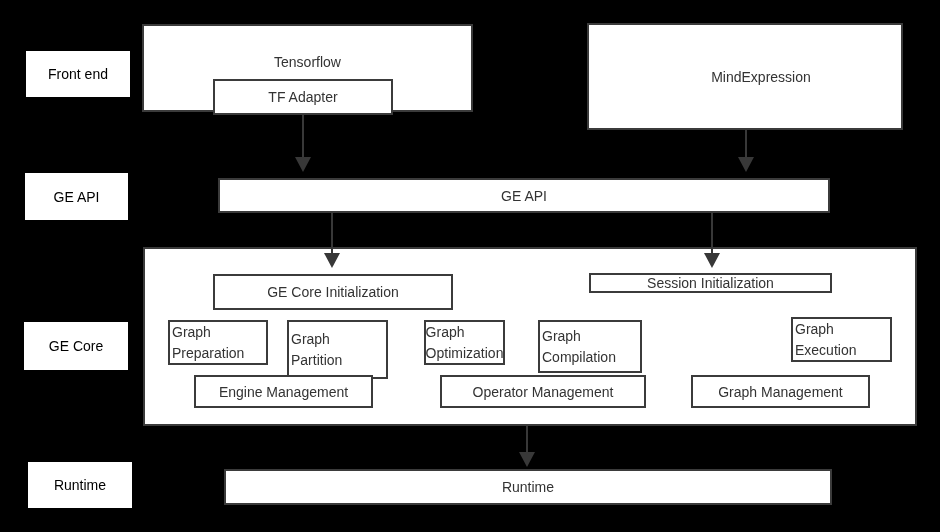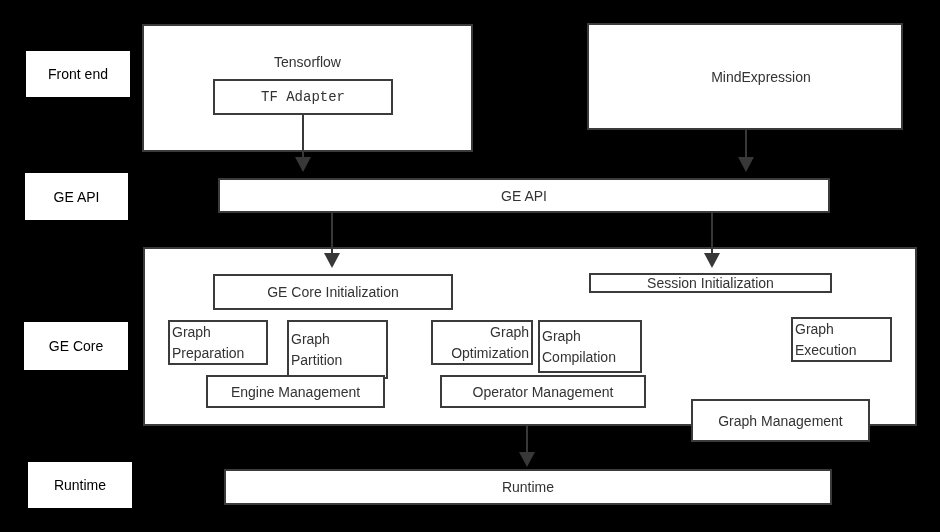--- a/index.html
+++ b/index.html
@@ -77,43 +77,43 @@
 </head>
 <body>
 
 <div class="stage">
 
   <div class="side-label" style="left:26px; top:51px; width:104px; height:46px;">Front end</div>
   <div class="side-label" style="left:25px; top:173px; width:103px; height:47px;">GE API</div>
   <div class="side-label" style="left:24px; top:322px; width:104px; height:48px;">GE Core</div>
   <div class="side-label" style="left:28px; top:462px; width:104px; height:46px;">Runtime</div>
 
-  <div class="box" style="left:142px; top:24px; width:331px; height:128px;">
+  <div class="box" style="left:142px; top:24px; width:331px; height:88px;">
     <div class="big-box-title">Tensorflow</div>
-    <div class="inner-box" style="left:69px; top:53px; width:180px; height:36px;font-family:Liberation Mono, monospace;">TF Adapter</div>
+    <div class="inner-box" style="left:69px; top:53px; width:180px; height:36px;">TF Adapter</div>
   </div>
 
   <div class="box center-flex" style="left:587px; top:23px; width:316px; height:107px;padding-left:32px;">MindExpression</div>
 
   <div class="box center-flex" style="left:218px; top:178px; width:612px; height:35px;">GE API</div>
 
   <div class="box" style="left:143px; top:247px; width:774px; height:179px;padding-left:41px;">
 
     <div class="inner-box" style="left:68px; top:25px; width:240px; height:36px;">GE Core Initialization</div>
     <div class="inner-box" style="left:444px; top:24px; width:243px; height:20px;">Session Initialization</div>
 
     <div class="inner-box wrap2" style="left:23px; top:71px; width:100px; height:45px;">Graph Preparation</div>
     <div class="inner-box wrap2" style="left:142px; top:71px; width:101px; height:59px;">Graph Partition</div>
-    <div class="inner-box wrap2" style="left:286px; top:71px; width:102px; height:45px;text-align:right;">Graph Optimization</div>
+    <div class="inner-box wrap2" style="left:279px; top:71px; width:81px; height:45px;">Graph Optimization</div>
     <div class="inner-box wrap2" style="left:393px; top:71px; width:104px; height:53px;">Graph Compilation</div>
     <div class="inner-box wrap2" style="left:646px; top:68px; width:101px; height:45px;">Graph Execution</div>
 
-    <div class="inner-box" style="left:49px; top:126px; width:179px; height:33px;margin-left:12px;">Engine Management</div>
+    <div class="inner-box" style="left:49px; top:126px; width:179px; height:33px;">Engine Management</div>
     <div class="inner-box" style="left:295px; top:126px; width:206px; height:33px;">Operator Management</div>
-    <div class="inner-box" style="left:546px; top:126px; width:179px; height:43px;margin-top:24px;">Graph Management</div>
+    <div class="inner-box" style="left:546px; top:126px; width:179px; height:33px;">Graph Management</div>
   </div>
 
   <div class="box center-flex" style="left:224px; top:469px; width:608px; height:36px;">Runtime</div>
 
   <div class="arrow-line" style="left:302px; top:115px; height:43px;"></div>
   <div class="arrow-head" style="left:295px; top:157px;"></div>
 
   <div class="arrow-line" style="left:745px; top:130px; height:28px;"></div>
   <div class="arrow-head" style="left:738px; top:157px;"></div>
 

